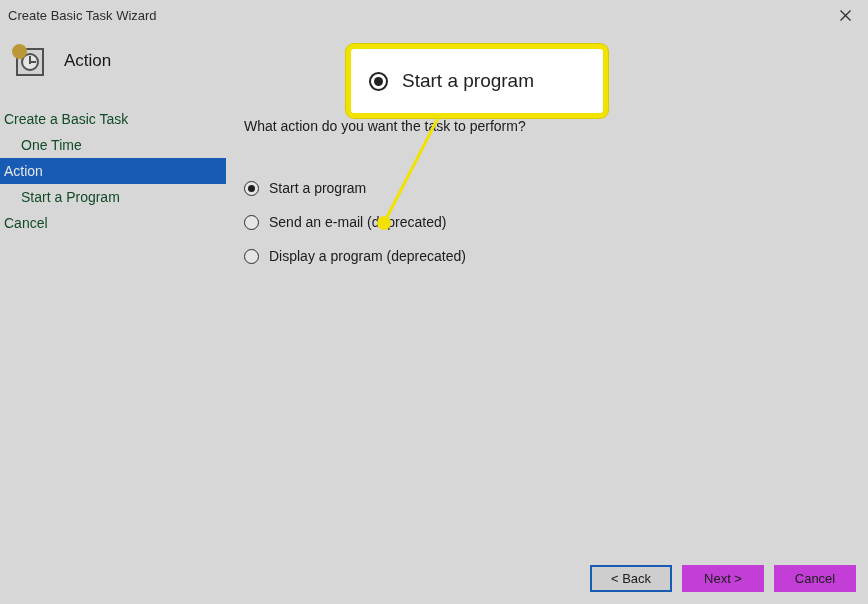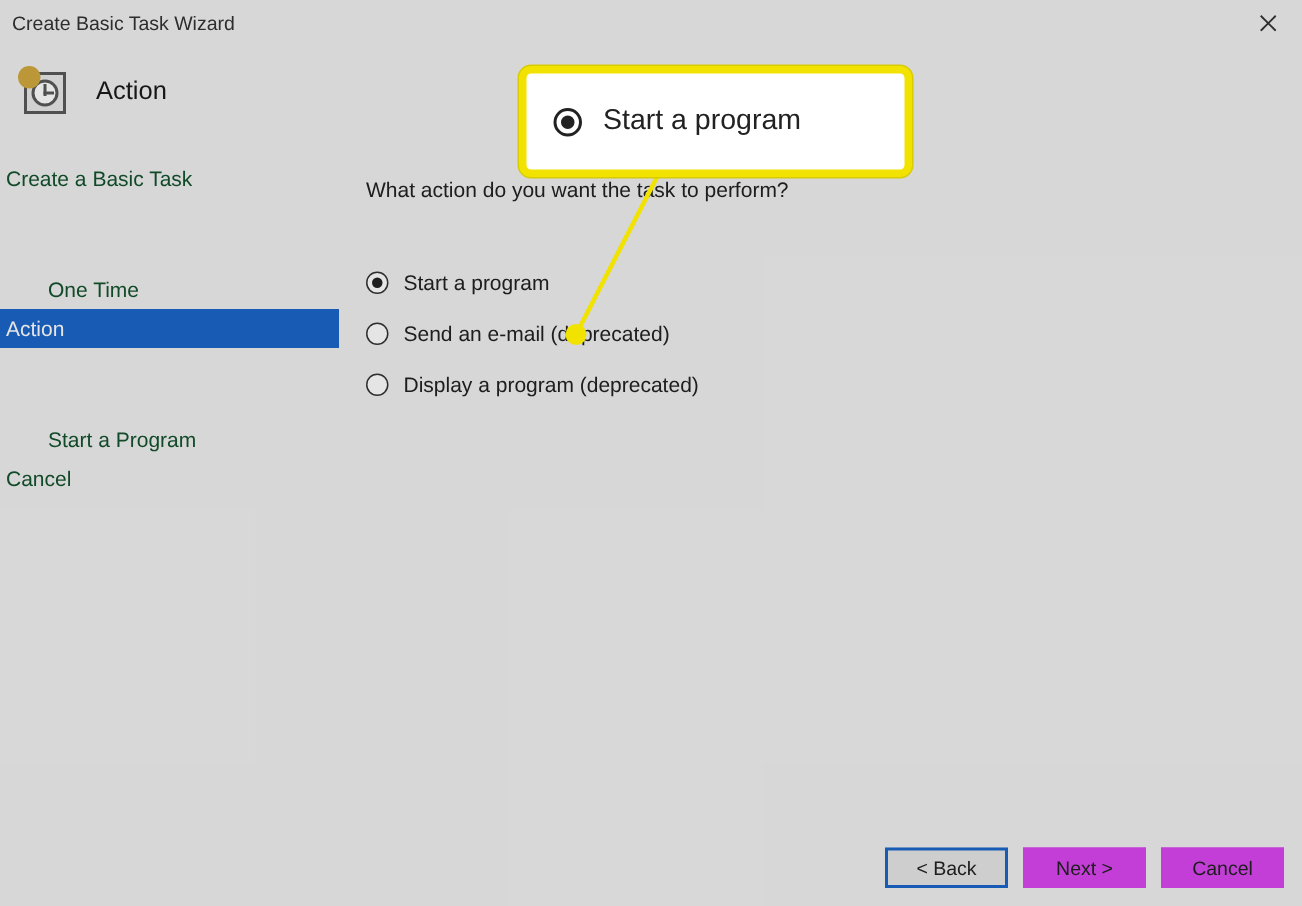--- a/index.html
+++ b/index.html
@@ -113,21 +113,21 @@
     width: 226px;
     background: #f0f0f0;
     padding-top: 6px;
   }
   .nav-item {
     padding: 5px 4px 5px 4px;
     font-size: 14px;
     color: #14532d;
     cursor: default;
   }
-  .nav-item.sub  { padding-left: 32px; margin-top: 48px; }
+  .nav-item.sub  { padding-left: 21px; }
   .nav-item.sel  {
     background: #1a66c9;
     color: #fff;
   }
 
   
   .main {
     flex: 1;
     padding: 18px 10px 0 18px;
   }

